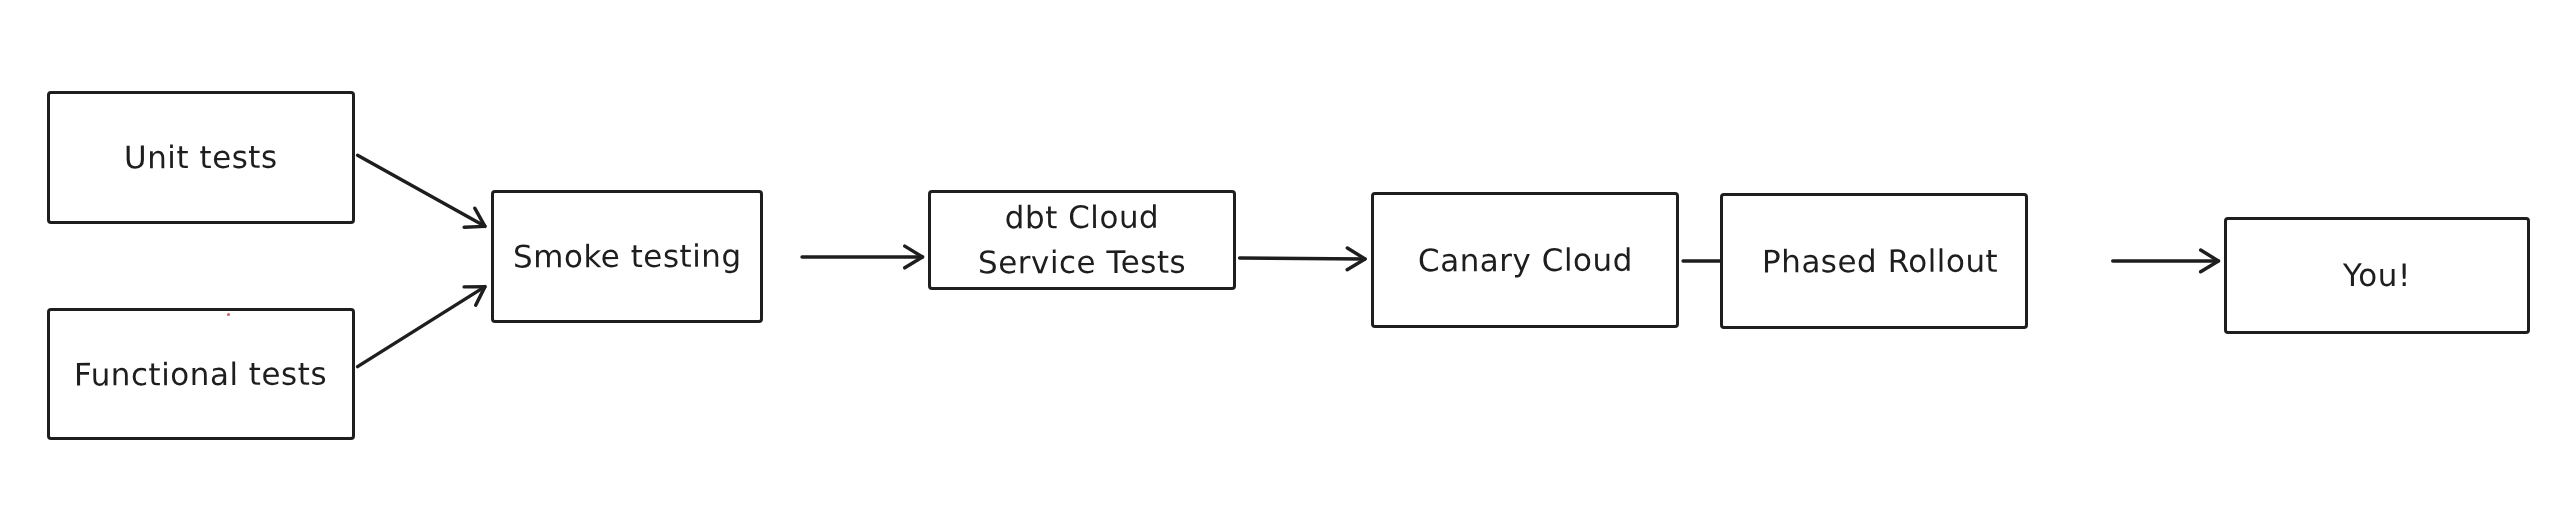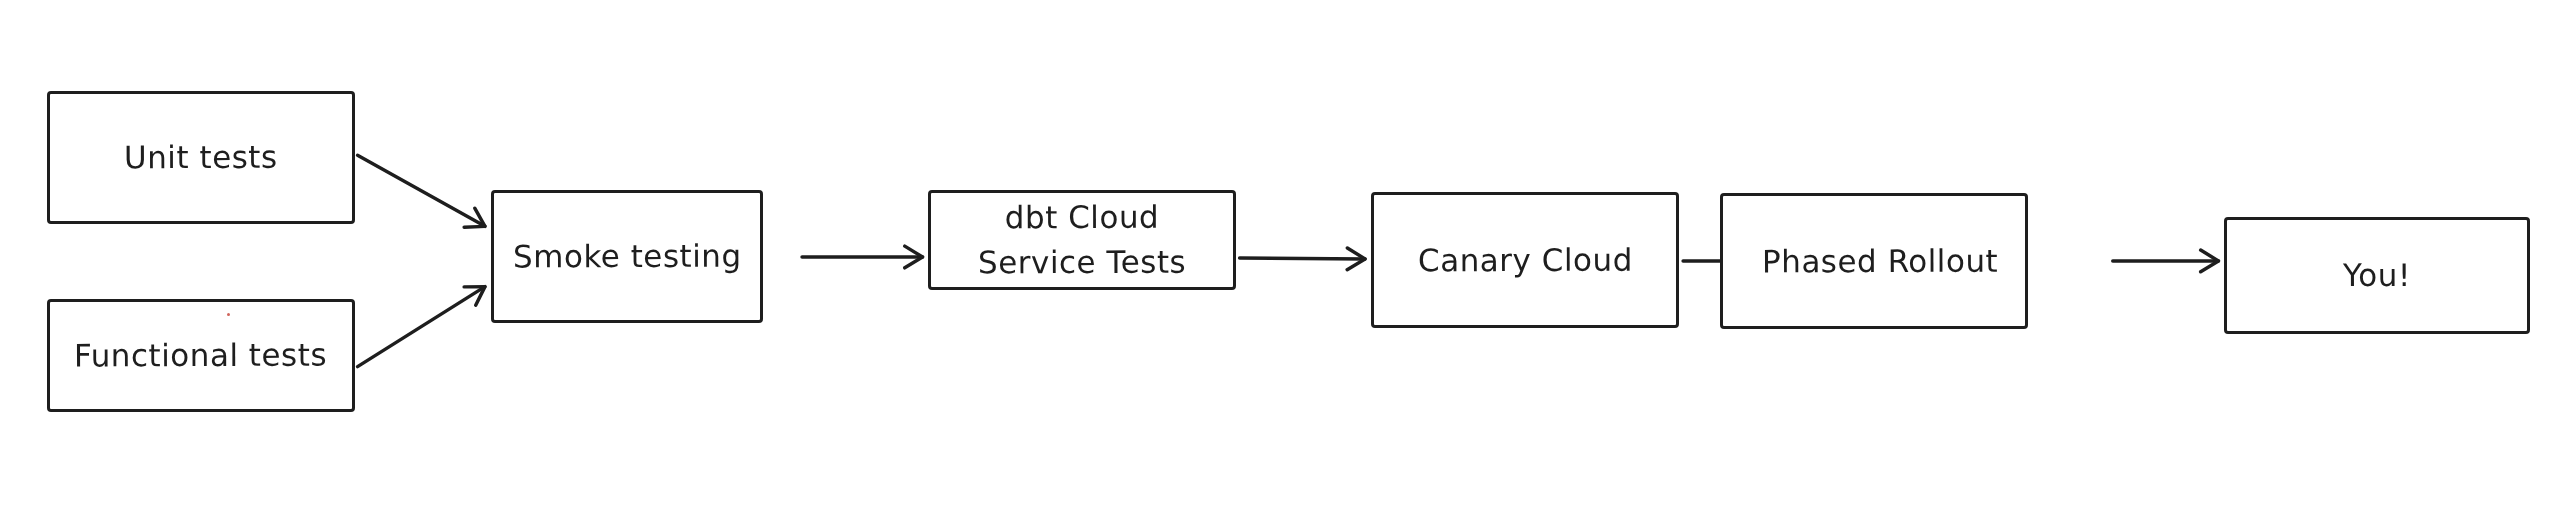--- a/index.html
+++ b/index.html
@@ -66,21 +66,21 @@
       <line x1="812" y1="260" x2="934" y2="260" stroke="#1e1e1e" stroke-width="3.5" stroke-linecap="round" marker-end="url(#arrowhead)"></line>
       <line x1="1255" y1="261" x2="1382" y2="262" stroke="#1e1e1e" stroke-width="3.5" stroke-linecap="round" marker-end="url(#arrowhead)"></line>
       <line x1="1704" y1="264" x2="1817" y2="264" stroke="#1e1e1e" stroke-width="3.5" stroke-linecap="round" marker-end="url(#arrowhead)"></line>
       <line x1="2139" y1="264" x2="2246" y2="264" stroke="#1e1e1e" stroke-width="3.5" stroke-linecap="round" marker-end="url(#arrowhead)"></line>
     </svg>
 
   <div id="nodes-layer">
       <div class="node" style="left: 47px; top: 91px; width: 308px; height: 133px;">
         <span class="node-label">Unit tests</span>
       </div>
-      <div class="node" style="left: 47px; top: 299px; width: 308px; height: 113px;">
+      <div class="node" style="left: 47px; top: 308px; width: 308px; height: 132px;">
         <span class="node-label">Functional tests</span>
       </div>
       <div class="node" style="left: 491px; top: 190px; width: 272px; height: 133px;">
         <span class="node-label">Smoke testing</span>
       </div>
       <div class="node" style="left: 928px; top: 190px; width: 308px; height: 100px;">
         <span class="node-label">dbt Cloud
 Service Tests</span>
       </div>
       <div class="node" style="left: 1371px; top: 192px; width: 308px; height: 136px;">

